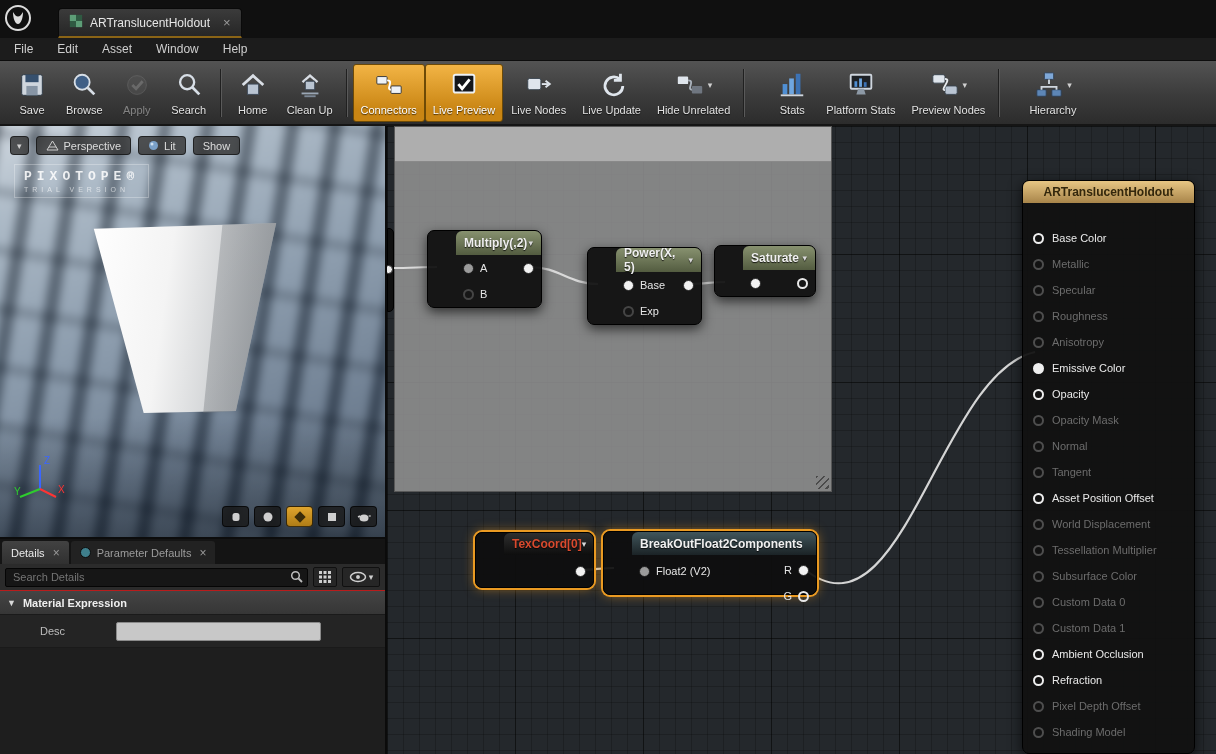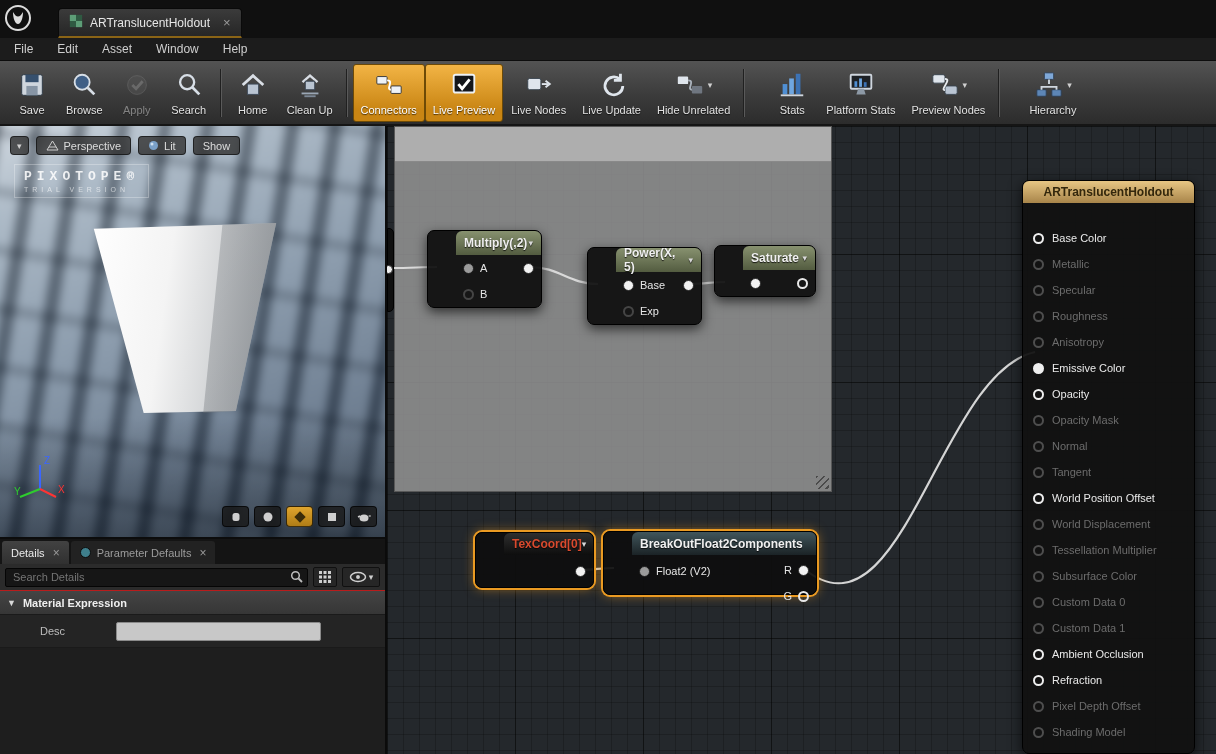--- a/index.html
+++ b/index.html
@@ -624,21 +624,21 @@
             <div class="mpin-row disabled">
               <span class="mpin-circle"></span>
               <span class="mpin-label">Normal</span>
             </div>
             <div class="mpin-row disabled">
               <span class="mpin-circle"></span>
               <span class="mpin-label">Tangent</span>
             </div>
             <div class="mpin-row enabled">
               <span class="mpin-circle"></span>
-              <span class="mpin-label">World Position Offset</span>
+              <span class="mpin-label">Asset Position Offset</span>
             </div>
             <div class="mpin-row disabled">
               <span class="mpin-circle"></span>
               <span class="mpin-label">World Displacement</span>
             </div>
             <div class="mpin-row disabled">
               <span class="mpin-circle"></span>
               <span class="mpin-label">Tessellation Multiplier</span>
             </div>
             <div class="mpin-row disabled">

